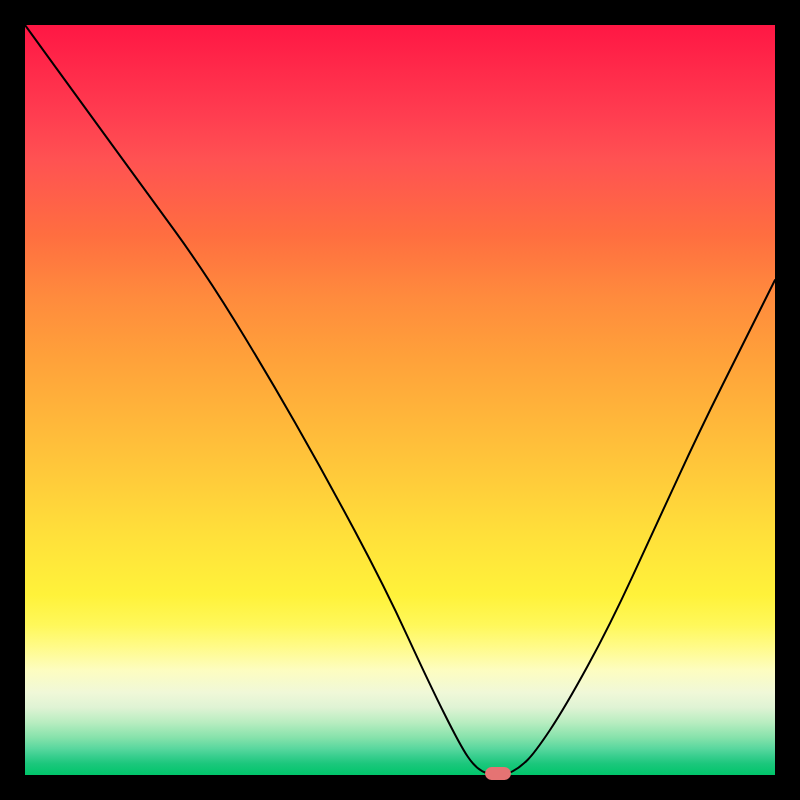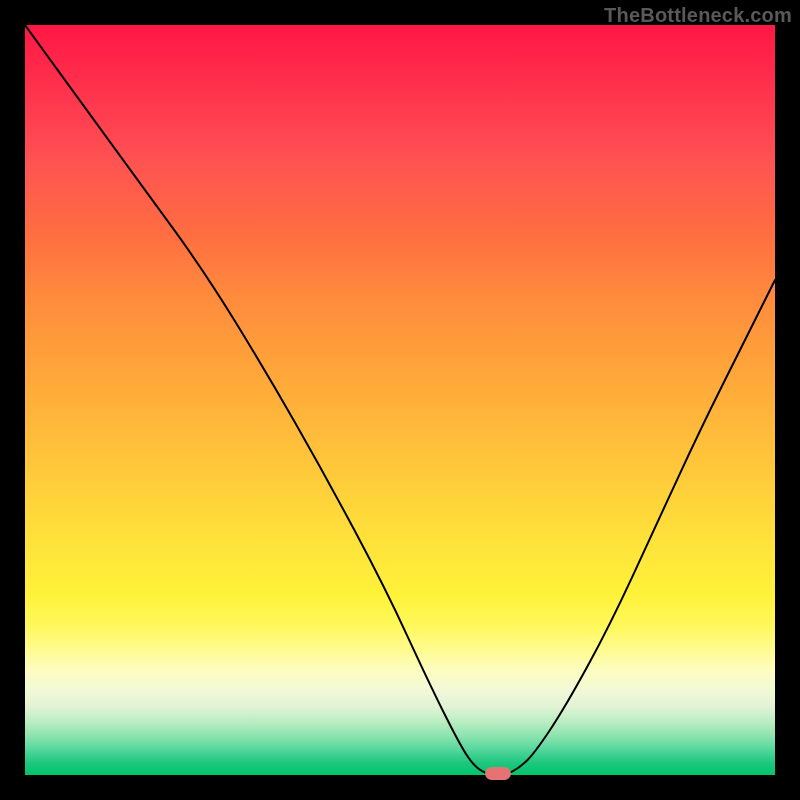--- a/index.html
+++ b/index.html
@@ -80,14 +80,13 @@
 
 <div class="frame">
   <div class="plot-area"></div>
 
   <svg class="curve" viewBox="0 0 750 750" preserveAspectRatio="none">
     <path id="curve-path" d="M 0.0 0.0 Q 0.0 0.0 30.0 41.3 Q 60.0 82.5 90.0 123.8 Q 120.0 165.0 150.0 206.2 Q 180.0 247.5 210.0 296.3 Q 240.0 345.0 270.0 397.5 Q 300.0 450.0 330.0 506.3 Q 360.0 562.5 382.5 611.3 Q 405.0 660.0 420.0 690.0 Q 435.0 720.0 442.5 731.3 Q 450.0 742.5 457.5 746.3 Q 465.0 750.0 472.5 750.0 Q 480.0 750.0 487.5 746.3 Q 495.0 742.5 502.5 735.0 Q 510.0 727.5 525.0 705.0 Q 540.0 682.5 562.5 641.3 Q 585.0 600.0 607.5 551.3 Q 630.0 502.5 652.5 453.8 Q 675.0 405.0 697.5 360.0 Q 720.0 315.0 735.0 285.0 T 750.0 255.0" fill="none" stroke="#000" stroke-width="2" stroke-linecap="round"></path>
   </svg>
 
   <div class="marker" id="optimal-marker" style="left: 484.5px; top: 767px;"></div>
 
-  <div class="attribution">TheBottleneck.com</div>
 </div>
 
 </body></html>

